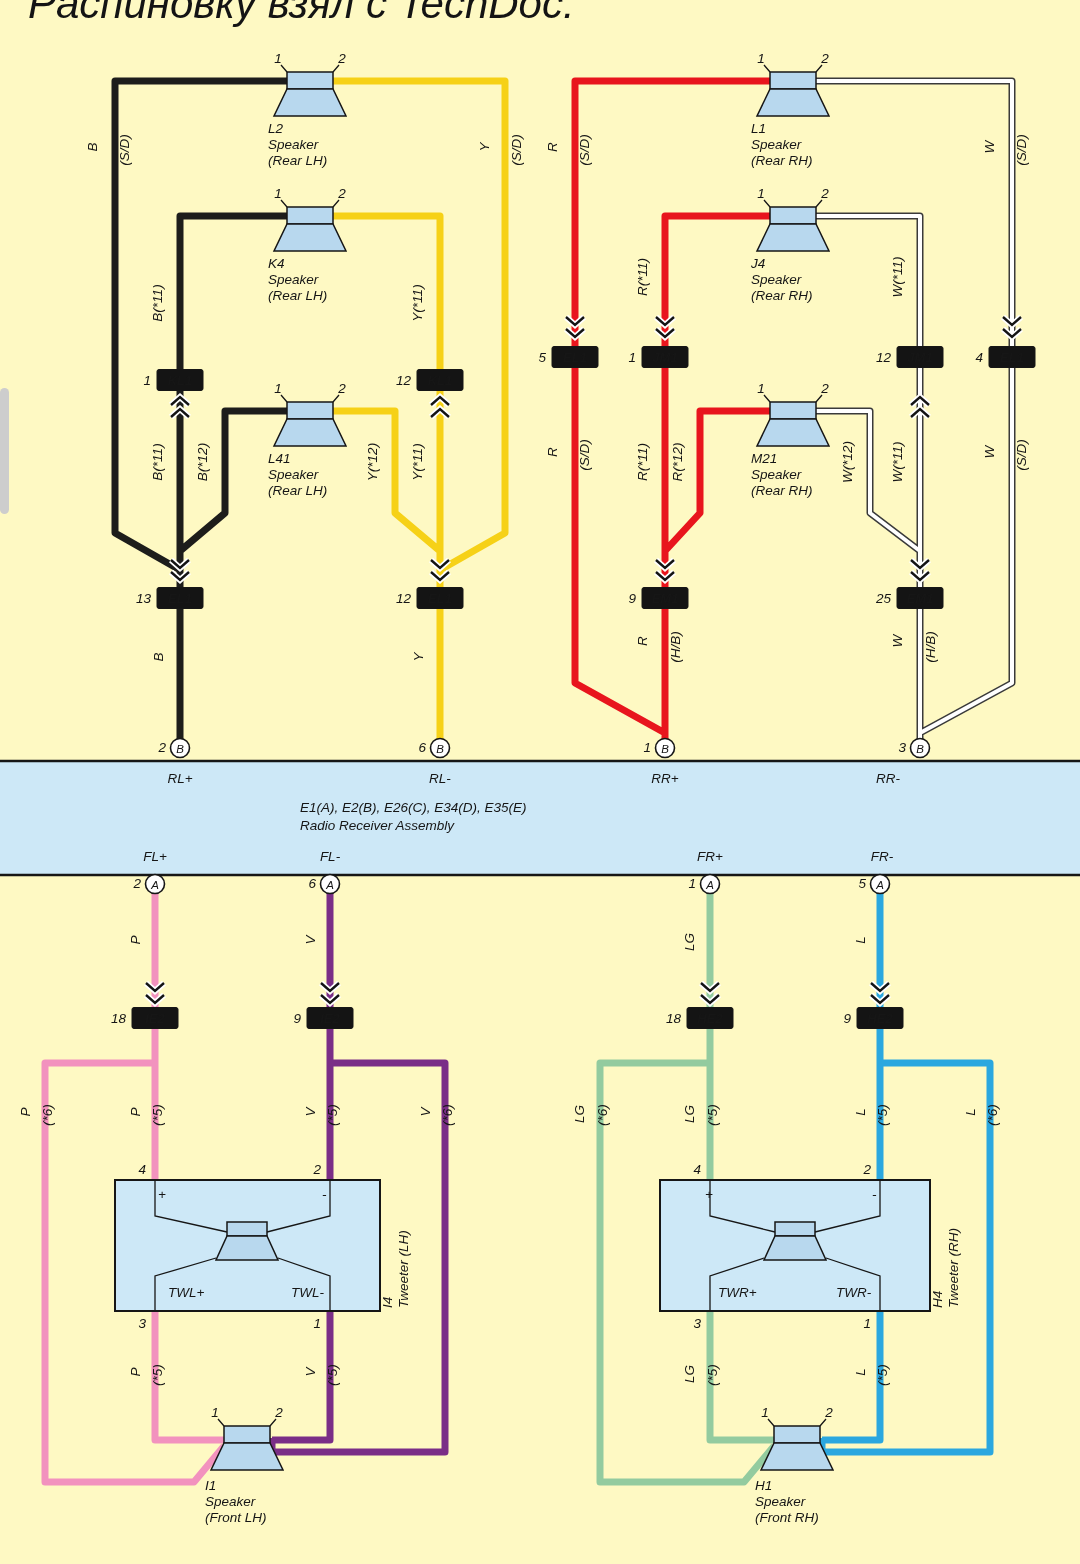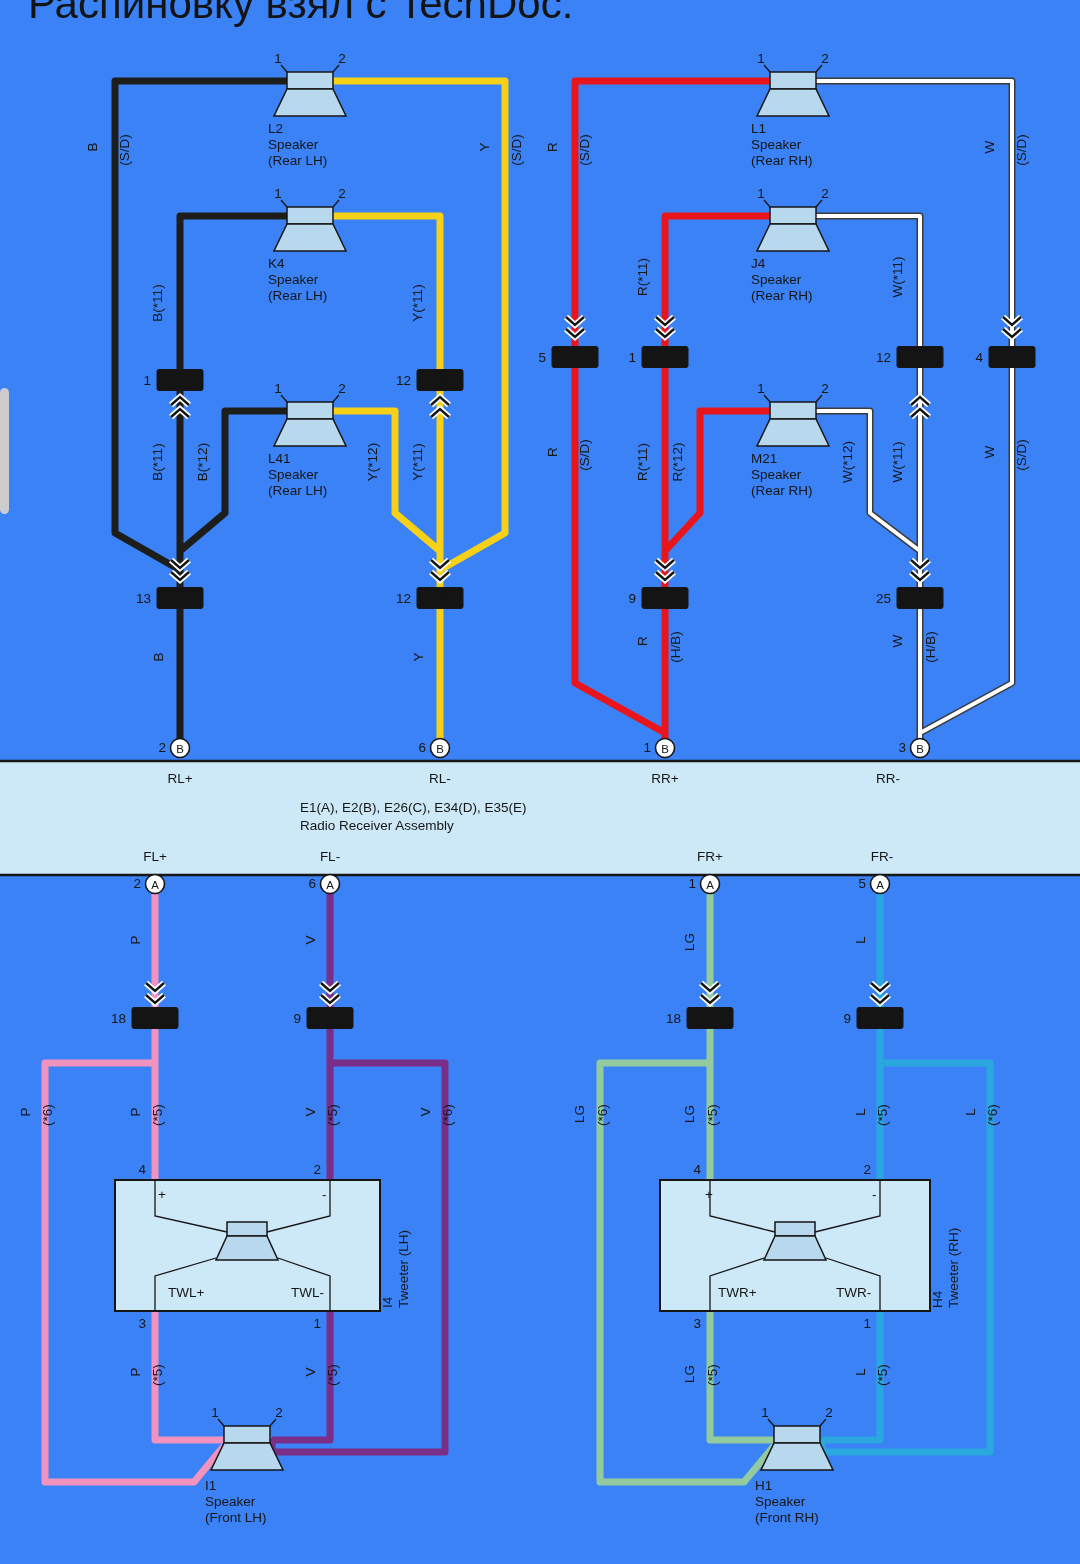--- a/index.html
+++ b/index.html
@@ -1,16 +1,16 @@
 <!DOCTYPE html>
 <html><head>
 <meta charset="utf-8">
 <style>
   html,body{margin:0;padding:0;background:#fff;}
-  .page{position:relative;width:1080px;height:1564px;background:#3b82f6;overflow:hidden;font-family:"Liberation Sans",sans-serif;}
+  .page{position:relative;width:1080px;height:1564px;background:#fef9c3;overflow:hidden;font-family:"Liberation Sans",sans-serif;font-style:italic;}
   .title{position:absolute;top:-20px;left:28px;font-size:42px;color:#141414;white-space:nowrap;}
   .scrollbar{position:absolute;left:0;top:388px;width:9px;height:126px;background:#cdcdcd;border-radius:5px;}
   svg{position:absolute;left:0;top:0;}
   svg text{font-family:"Liberation Sans",sans-serif;font-size:13.5px;fill:#161616;}
   .tc{font-size:11.5px;}
   .cn{font-size:13px;font-weight:bold;}
   .tm{text-anchor:middle;}
   .te{text-anchor:end;}
   .w{fill:none;stroke-linejoin:round;stroke-linecap:butt;}
   .w7{stroke-width:7;}

